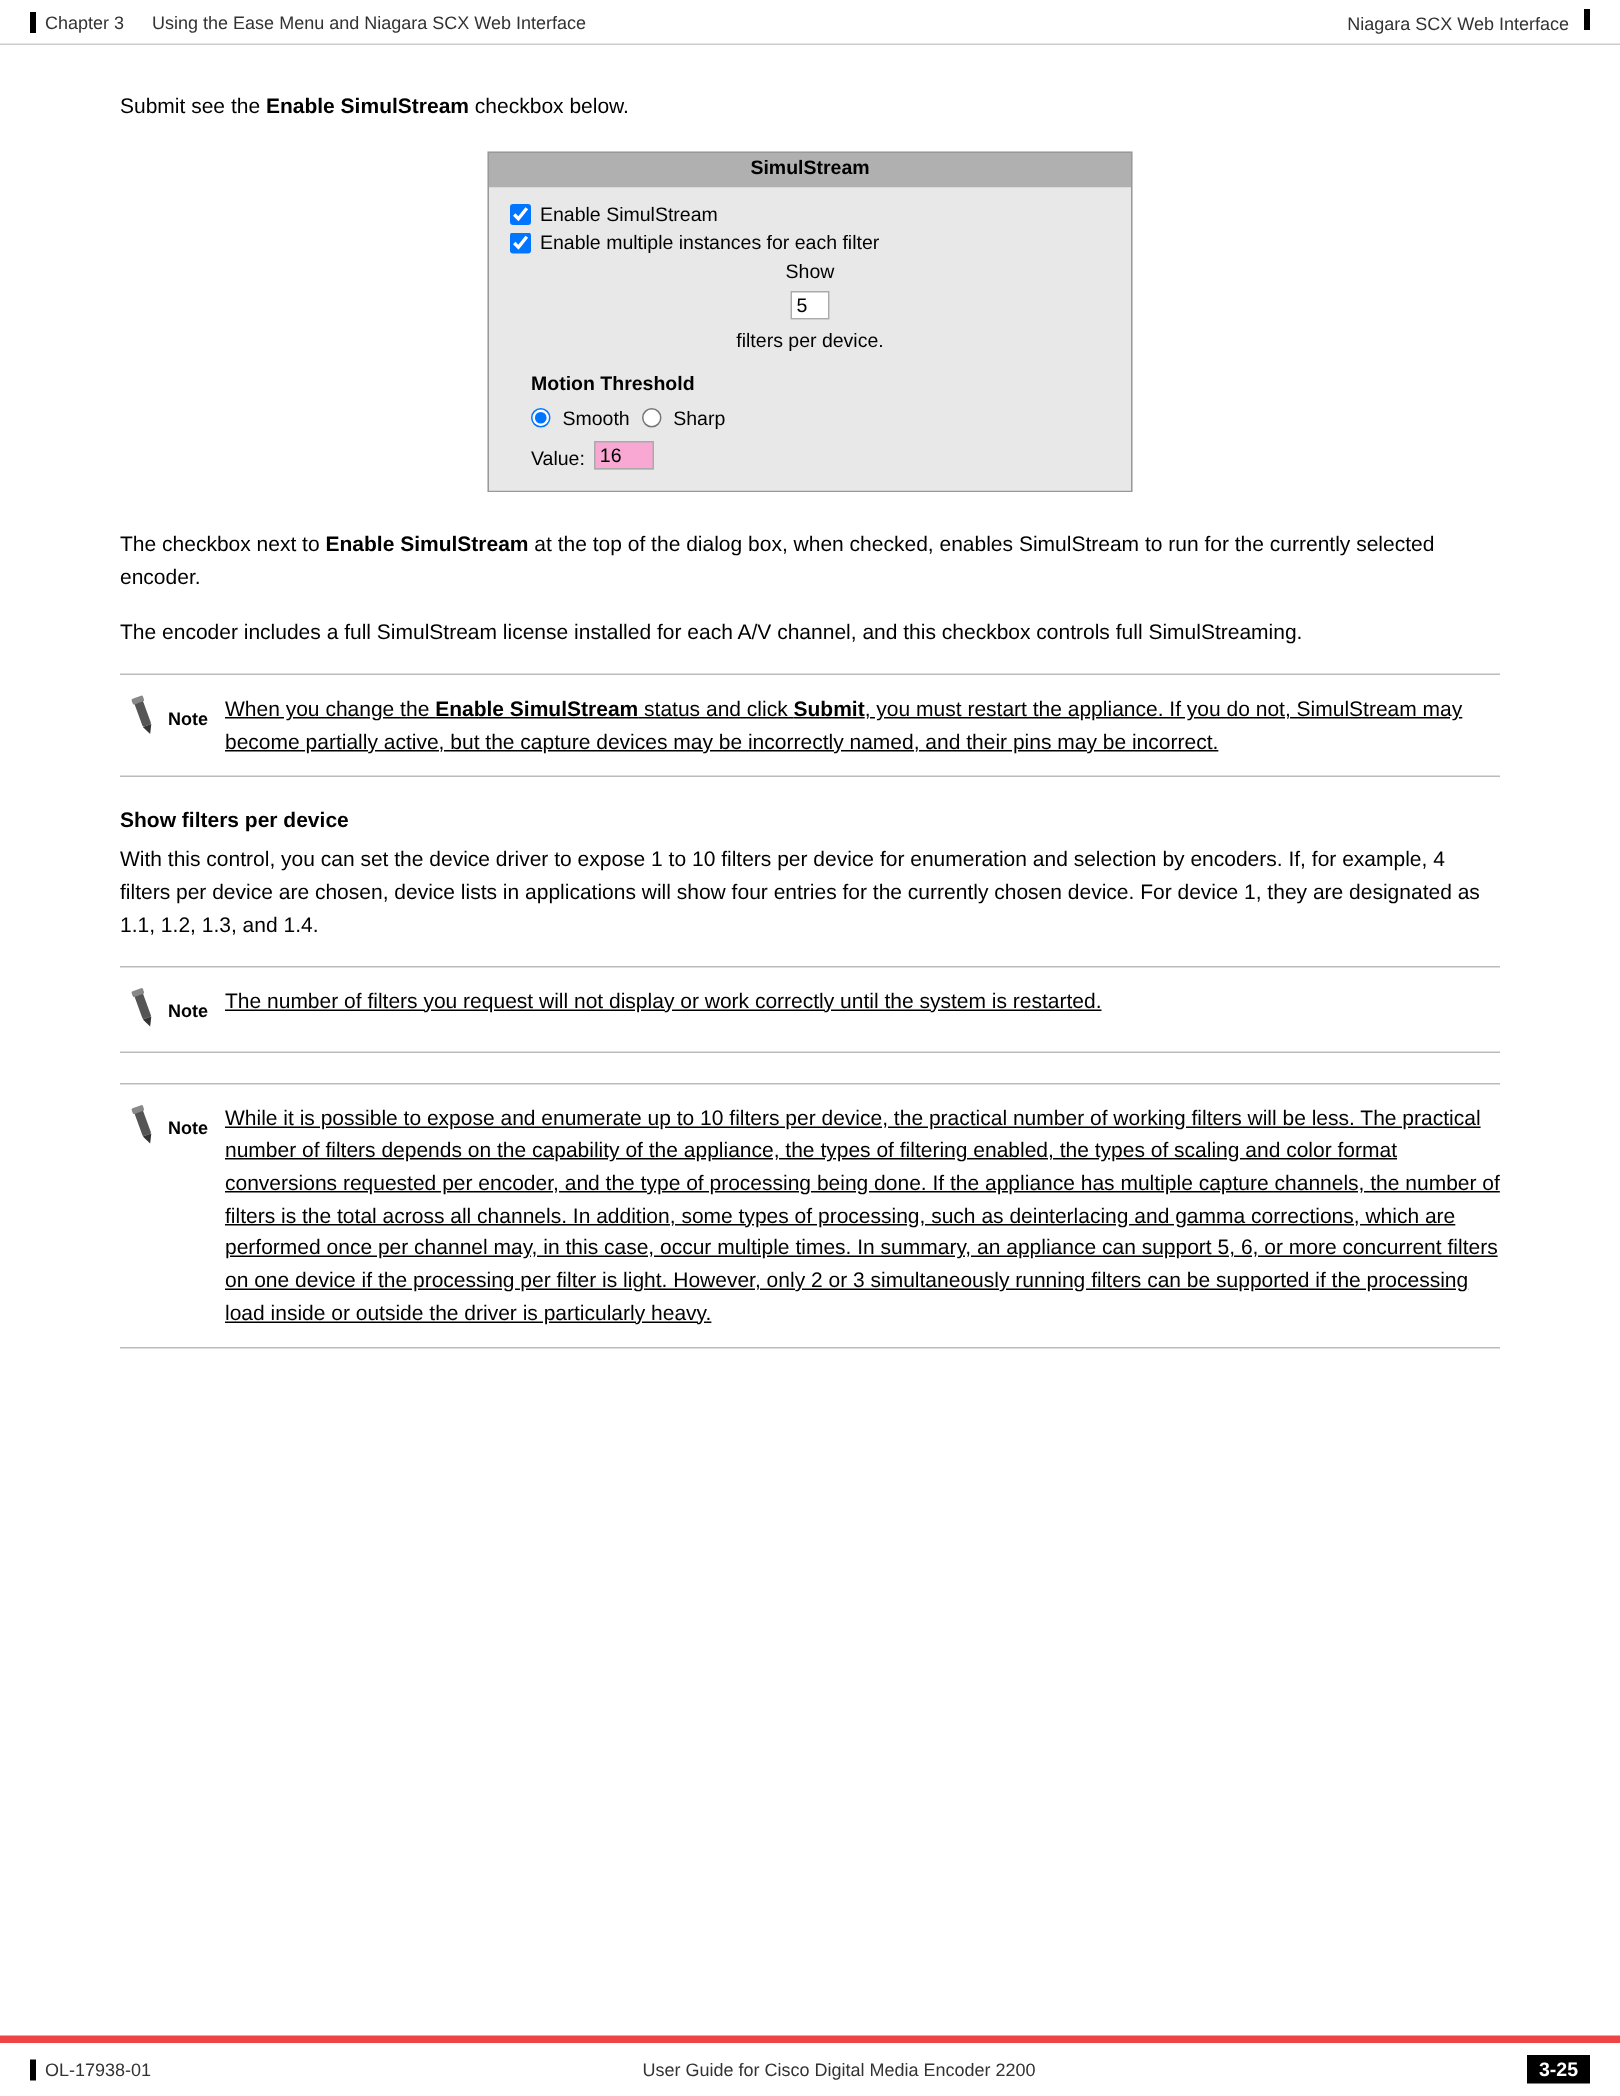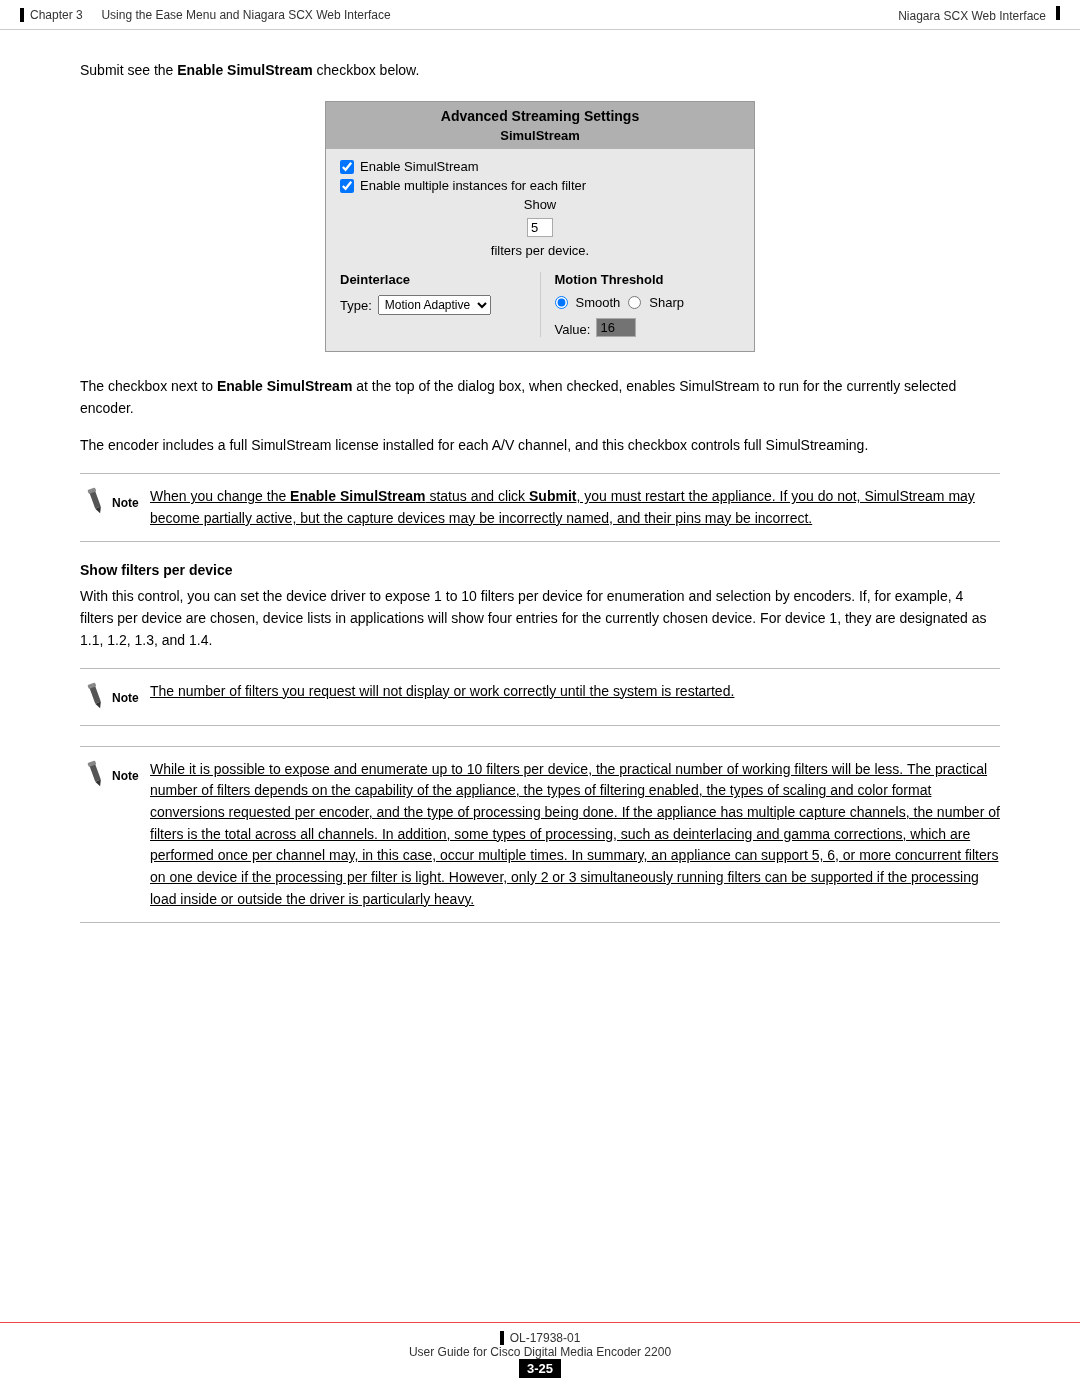--- a/index.html
+++ b/index.html
@@ -142,21 +142,21 @@
       margin: 0;
     }
     .value-row {
       display: flex;
       align-items: flex-end;
       gap: 6px;
       font-size: 13px;
     }
     .value-input {
       border: 1px solid #aaa;
-      background: #737373;
+      background: #f9a8d4;
       width: 40px;
       padding: 1px 3px;
       font-size: 13px;
     }
 
     
     .body-para {
       margin-bottom: 16px;
       font-size: 14px;
       line-height: 1.55;
@@ -193,31 +193,30 @@
     
     .section-heading {
       font-weight: bold;
       font-size: 14px;
       margin-bottom: 8px;
     }
 
     
     .footer {
       position: absolute;
-      bottom: 11px;
+      bottom: 0;
       left: 0;
       right: 0;
       display: flex;
       justify-content: space-between;
       align-items: center;
       padding: 8px 20px;
-      border-top: 1px solid #ef4444;
+      border-top: 5px solid #ef4444;
       font-size: 12px;
       color: #333;
-      flex-direction: column;
     }
     .footer-left {
       display: flex;
       align-items: center;
       gap: 6px;
     }
     .footer-bar-line {
       width: 4px;
       height: 14px;
       background: #000;
@@ -254,21 +253,20 @@
   </div>
 </div>
 
 <div class="page-content">
 
   <p class="intro-para">
     <span>Submit see the </span><strong>Enable SimulStream</strong><span> checkbox below.</span>
   </p>
 
   <div class="dialog-box">
-    <div class="dialog-title-row">Advanced Streaming Settings</div>
     <div class="dialog-subtitle-row">SimulStream</div>
     <div class="dialog-body">
 
       <div class="dialog-check-row">
         <input type="checkbox" checked="" style="">
         <label>Enable SimulStream</label>
       </div>
 
       <div class="dialog-check-row">
         <input type="checkbox" checked="" style="">
@@ -276,29 +274,20 @@
       </div>
 
       <div class="show-filters-row">
         <span>Show</span>
         <input type="text" class="show-filters-input" value="5" style="">
         <span>filters per device.</span>
       </div>
 
       <div class="dialog-columns">
 
-        <div class="dialog-col-left">
-          <div class="col-header">Deinterlace</div>
-          <div class="type-row">
-            <span>Type:</span>
-            <select class="type-select">
-              <option>Motion Adaptive</option>
-            </select>
-          </div>
-        </div>
 
         <div class="dialog-col-right">
           <div class="col-header">Motion Threshold</div>
           <div class="radio-row">
             <input type="radio" name="motion" checked="" style="">
             <span>Smooth</span>
             <input type="radio" name="motion" style="">
             <span>Sharp</span>
           </div>
           <div class="value-row">

